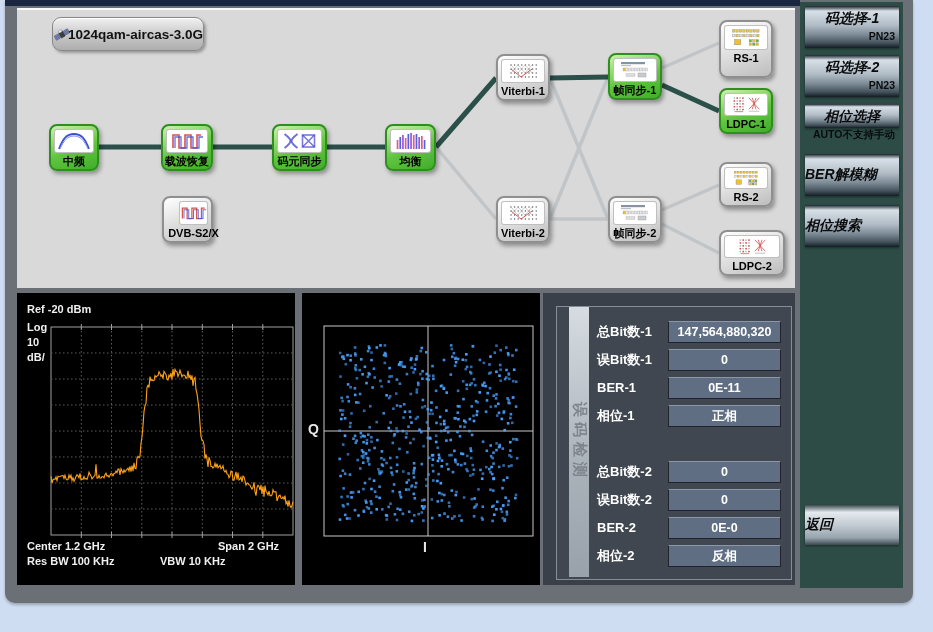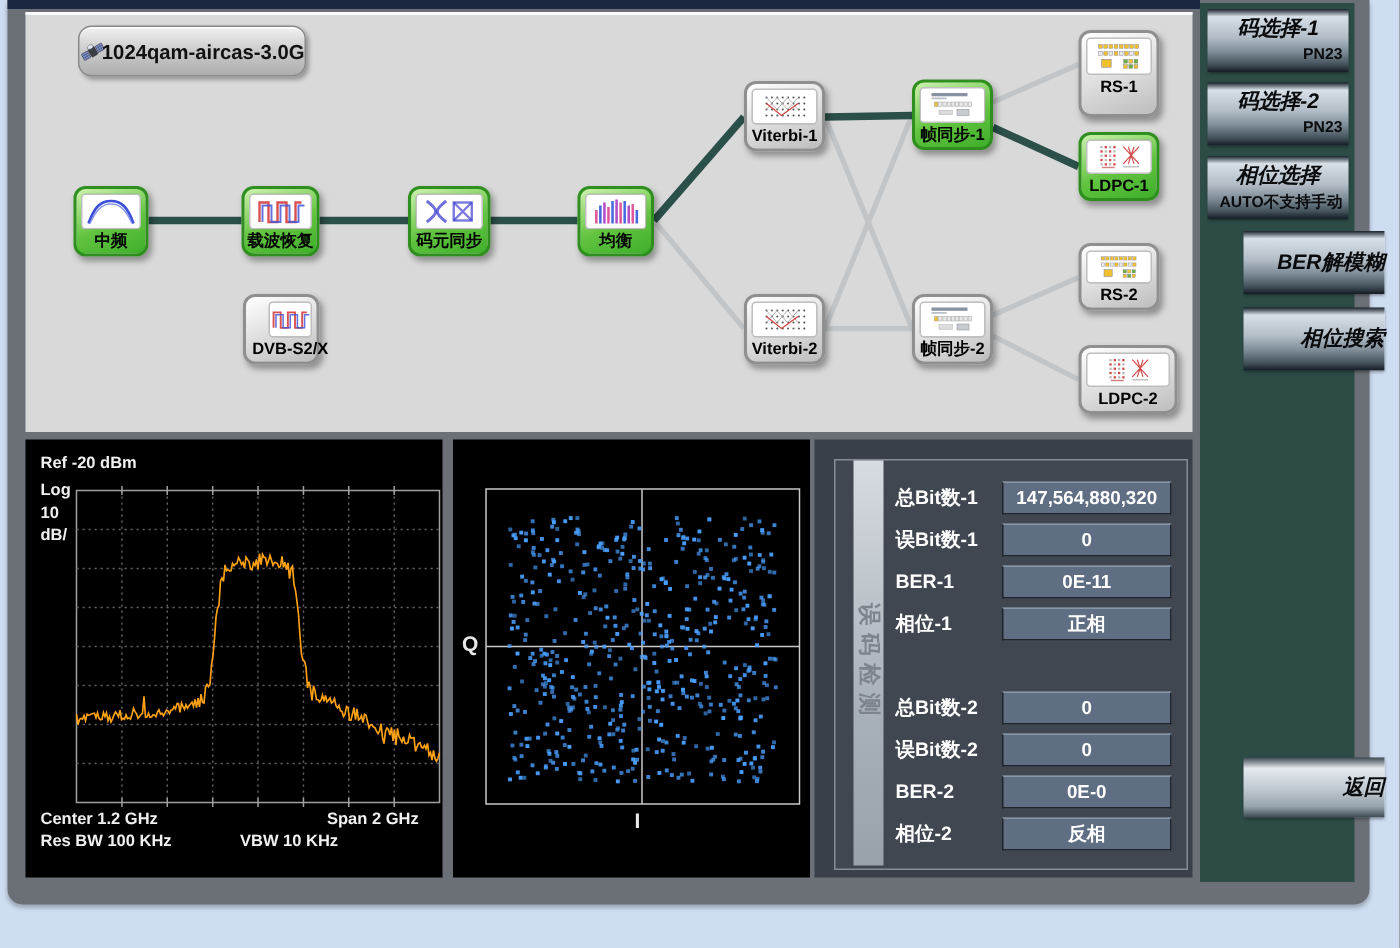--- a/index.html
+++ b/index.html
@@ -34,21 +34,21 @@
   .ber-strip span{writing-mode:vertical-rl;text-orientation:sideways;font-size:15px;font-weight:bold;color:#7e848c;letter-spacing:5px;}
   .ber-row{position:absolute;left:40px;right:8px;height:22px;}
   .blab{position:absolute;left:0;top:0;line-height:22px;font-size:13px;font-weight:bold;color:#fff;white-space:nowrap;}
   .bval{position:absolute;left:71px;right:2px;top:0;height:22px;line-height:20px;background:#5f6e82;border:1px solid #20242a;border-top-color:#8a97a8;text-align:center;font-size:12.5px;font-weight:bold;color:#fff;box-sizing:border-box;white-space:nowrap;}
   
   .sidebar{position:absolute;left:795px;top:2px;width:103px;height:586px;background:#2d4c46;}
   .sb-btn{position:absolute;left:5px;width:94px;box-sizing:border-box;cursor:pointer;background:linear-gradient(180deg,#18222a 0%,#d8e0e7 12%,#b2bdc7 45%,#7e8c97 68%,#44525c 88%,#141c24 100%);box-shadow:0 1px 2px rgba(0,0,0,.4);}
   .sb-btn.light{background:linear-gradient(180deg,#3c4850 0%,#e4eaee 18%,#c3ccd3 50%,#97a4ad 82%,#3c4850 100%);}
   .sb-btn .main{display:block;text-align:center;font-size:14px;font-weight:bold;font-style:italic;color:#0a0b0c;margin-top:4px;white-space:nowrap;}
   .sb-btn .sub{display:block;text-align:right;padding-right:4px;font-size:10.5px;font-weight:bold;color:#0a0c0e;white-space:nowrap;margin-top:2px;}
-  .sb-btn.center{display:flex;align-items:center;justify-content:flex-end;margin-left:24px;}
+  .sb-btn.center{display:flex;align-items:center;justify-content:flex-start;}
   .sb-btn.center .main{margin-top:0;}
 </style>
 </head>
 <body>
 
 <div class="window">
   <div class="navy-bar"></div>
 
   <div class="flow-panel">
     <svg id="flow-svg" width="778" height="280">
@@ -1041,21 +1041,21 @@
   <div class="sidebar">
     <div id="sidebar-buttons">
         <div class="sb-btn" style="top: 4px; height: 42px;">
           <span class="main">码选择-1</span>
           <span class="sub">PN23</span>
         </div>
         <div class="sb-btn" style="top: 53px; height: 42px;">
           <span class="main">码选择-2</span>
           <span class="sub">PN23</span>
         </div>
-        <div class="sb-btn" style="top: 102px; height: 42px;">
+        <div class="sb-btn" style="top: 102px; height: 24px;">
           <span class="main">相位选择</span>
           <span class="sub">AUTO不支持手动</span>
         </div>
         <div class="sb-btn center" style="top: 152px; height: 42px;">
           <span class="main">BER解模糊</span>
         </div>
         <div class="sb-btn center" style="top: 203px; height: 42px;">
           <span class="main">相位搜索</span>
         </div>
         <div class="sb-btn light center" style="top: 503px; height: 40px;">

